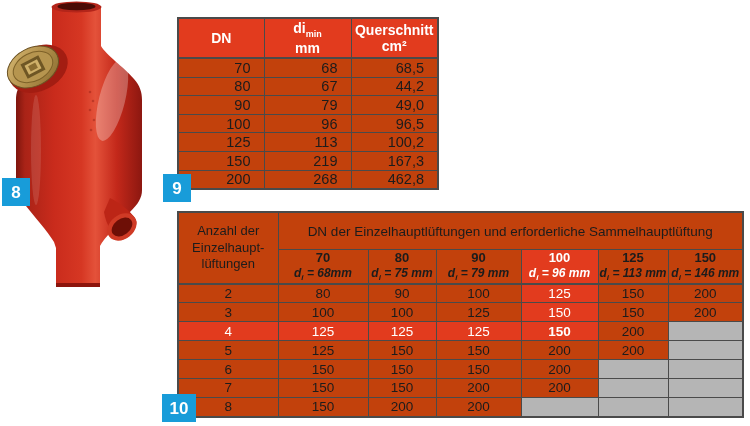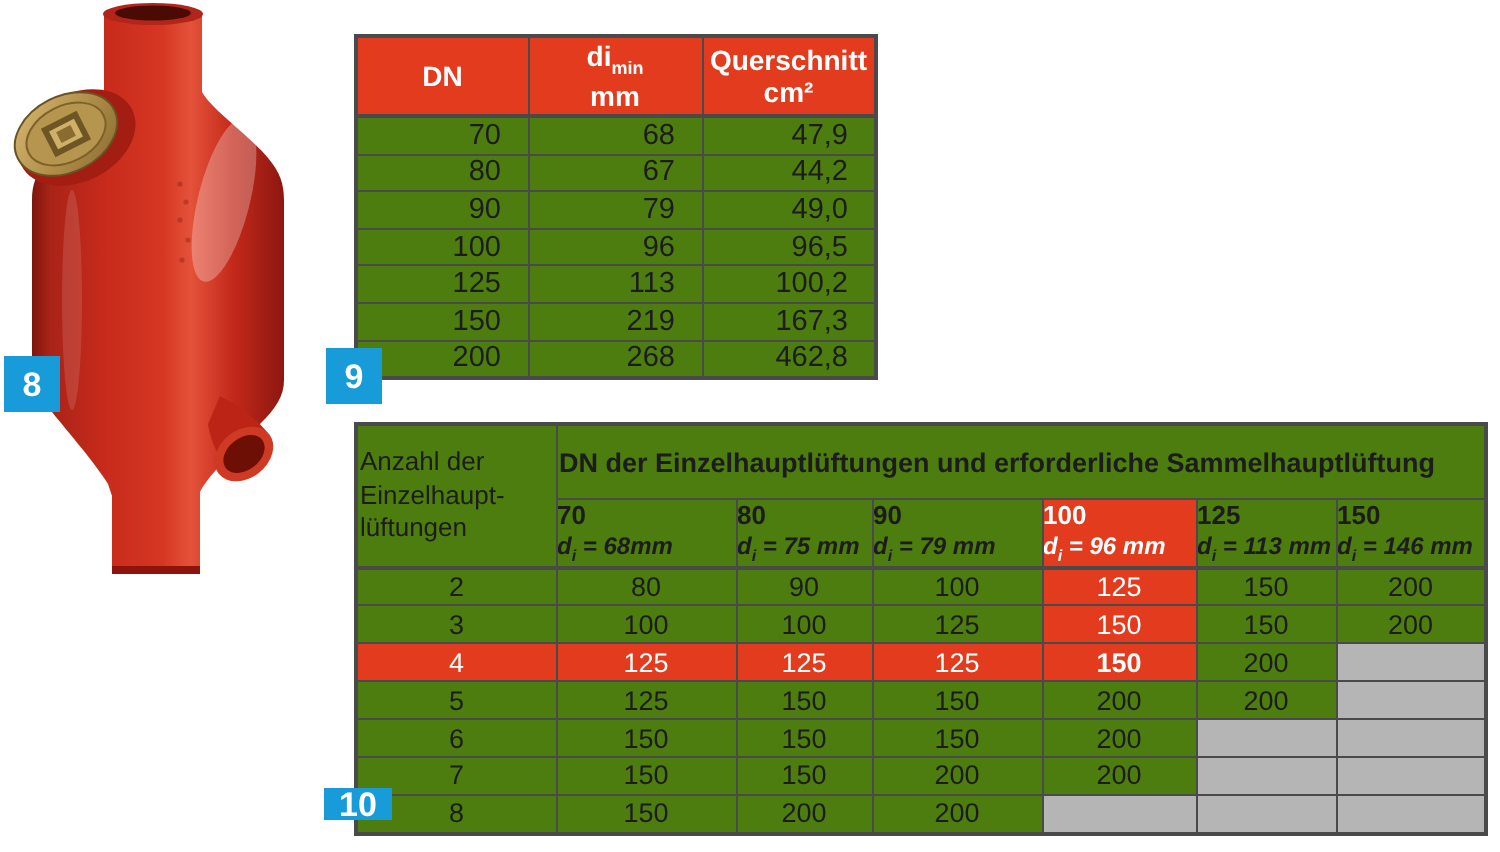--- a/index.html
+++ b/index.html
@@ -10,41 +10,41 @@
   
   .product{position:absolute;left:0;top:0;}
   
   .badge{
     position:absolute;background:#189cd9;color:#fff;font-weight:bold;
     font-size:17px;display:flex;align-items:center;justify-content:center;
     z-index:5;line-height:1;
   }
   .badge-8{left:2px;top:178px;width:28px;height:28px;}
   .badge-9{left:163px;top:174px;width:28px;height:28px;}
-  .badge-10{left:162px;top:394px;width:34px;height:16px;}
-  
-  table{border-collapse:collapse;table-layout:fixed;background:#4d7c0f;}
+  .badge-10{left:162px;top:394px;width:34px;height:28px;}
+  
+  table{border-collapse:collapse;table-layout:fixed;background:#c2410c;}
   th,td{border:1px solid #4a4a4a;overflow:hidden;white-space:nowrap;}
   
   .cross{position:absolute;left:177px;top:17px;width:260px;border:2px solid #4a4a4a;}
   .cross thead th{
     background:#e23b1e;color:#fff;font-weight:bold;font-size:14px;
     height:36px;text-align:center;line-height:1.15;vertical-align:middle;
     border-bottom:2px solid #4a4a4a;
   }
   .cross thead sub{font-size:9px;}
   .cross td{
     height:17.6px;font-size:14.5px;text-align:right;padding:0 13px 0 0;
     color:#1c1c1c;vertical-align:middle;
   }
   
   .vent{position:absolute;left:177px;top:211px;width:565px;border:2px solid #4a4a4a;}
-  .vent th{vertical-align:middle;text-align:left;color:#1c1c1c;}
+  .vent th{vertical-align:middle;text-align:center;color:#1c1c1c;}
   .vent .corner{font-weight:normal;font-size:13px;line-height:1.25;}
-  .vent .mainhead{height:34px;font-weight:bold;font-size:13.5px;}
+  .vent .mainhead{height:34px;font-weight:normal;font-size:13.5px;}
   .vent .sub-row th{height:30px;font-weight:bold;font-size:13px;line-height:1.2;padding:0;}
   .vent .sub-row .di{font-size:12px;font-style:italic;}
   .vent .sub-row sub, .vent td sub{font-size:8px;}
   .vent thead{border-bottom:2px solid #4a4a4a;}
   .vent td{
     height:17.9px;font-size:13.5px;text-align:center;color:#1c1c1c;
     vertical-align:middle;padding:0;
   }
   .vent .red{background:#e23b1e;color:#fff;}
   .vent .red-bold{background:#e23b1e;color:#fff;font-weight:bold;}
@@ -119,21 +119,21 @@
       <th>
         <div>Querschnitt</div>
         <div>cm²</div>
       </th>
     </tr>
   </thead>
   <tbody id="cross-body">
       <tr>
         <td>70</td>
         <td>68</td>
-        <td>47,9</td>
+        <td>68,5</td>
       </tr>
       <tr>
         <td>80</td>
         <td>67</td>
         <td>44,2</td>
       </tr>
       <tr>
         <td>90</td>
         <td>79</td>
         <td>49,0</td>

